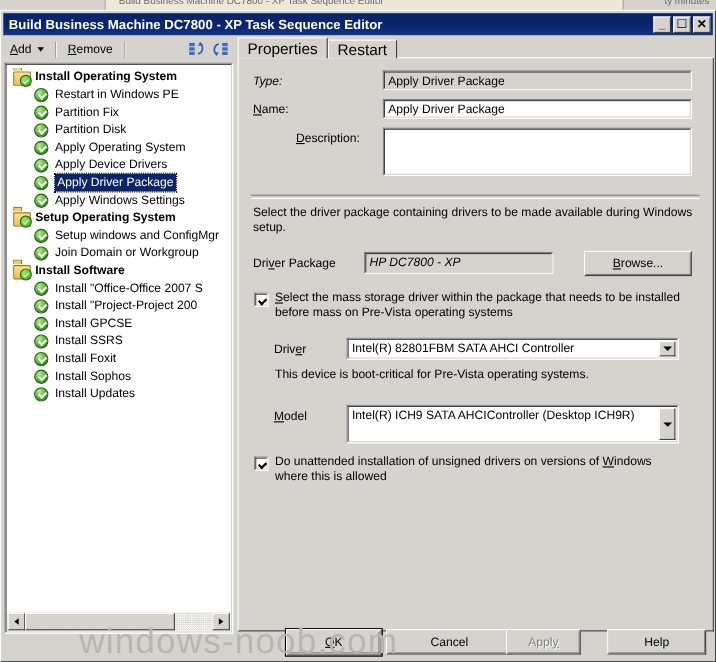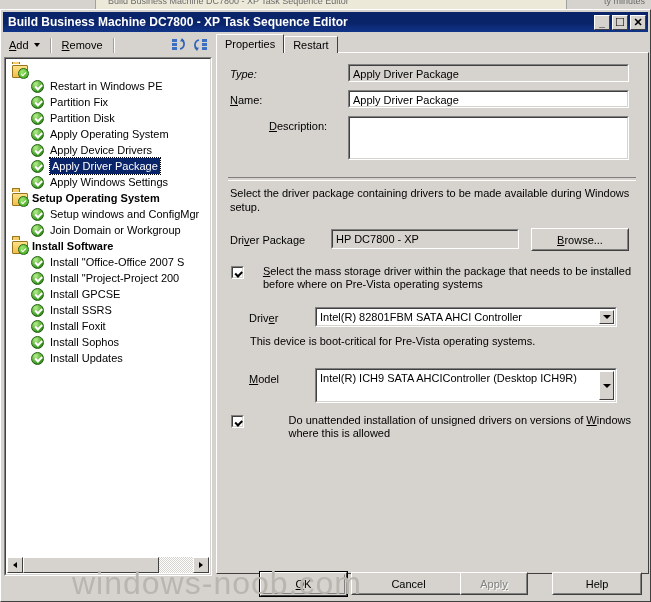--- a/index.html
+++ b/index.html
@@ -81,21 +81,21 @@
   .sbtn.left i{border-right:4px solid #000;}
   .sbtn.right i{border-left:4px solid #000;}
   #htrack{flex:1;height:16px;background:repeating-conic-gradient(#fff 0% 25%,#d6d3ce 0% 50%) 0 0/2px 2px;position:relative;}
   #hthumb{position:absolute;left:0;top:0;height:16px;width:80%;background:#d6d3ce;
           border:1px solid #fff;border-right-color:#404040;border-bottom-color:#404040;box-sizing:border-box;}
 
   
   #rightpane{position:absolute;left:215px;top:24px;width:433px;height:540px;}
   
   .tabstrip{position:absolute;left:0;top:0;height:19px;display:flex;align-items:flex-end;z-index:3;}
-  .tab{height:18px;padding:0 8px;display:flex;align-items:center;font-size:11px;background:#d6d3ce;
+  .tab{height:18px;padding:0 8px;display:flex;align-items:center;font-size:14px;background:#d6d3ce;
        border:1px solid #fff;border-right-color:#404040;border-bottom:none;box-sizing:border-box;cursor:default;}
   .tab.active{height:19px;font-weight:normal;margin-right:-1px;z-index:2;position:relative;}
   .tab.inactive{margin-left:1px;margin-bottom:0;height:17px;}
   #tabbody{position:absolute;left:0;top:18px;right:0;bottom:0;background:#d6d3ce;
            border:1px solid #fff;border-right-color:#404040;border-bottom-color:#404040;box-sizing:border-box;}
 
   .lbl-static{position:absolute;font-size:11px;white-space:nowrap;}
   .field{position:absolute;box-sizing:border-box;border:1px solid #808080;border-right-color:#fff;
          border-bottom-color:#fff;background:#fff;}
   .field .in{position:absolute;left:0;top:0;right:0;bottom:0;border:1px solid #404040;
@@ -109,21 +109,21 @@
   .combo{position:absolute;box-sizing:border-box;border:1px solid #808080;border-right-color:#fff;
          border-bottom-color:#fff;background:#fff;}
   .combo .cin{position:absolute;left:0;top:0;right:0;bottom:0;border:1px solid #404040;
          border-right-color:#d6d3ce;border-bottom-color:#d6d3ce;box-sizing:border-box;background:#fff;
          padding:2px 20px 2px 3px;font-size:11px;white-space:nowrap;overflow:hidden;}
   .combo .arrow{position:absolute;right:2px;top:2px;width:15px;bottom:2px;background:#d6d3ce;
          border:1px solid #fff;border-right-color:#404040;border-bottom-color:#404040;box-sizing:border-box;
          display:flex;align-items:center;justify-content:center;}
   .combo .arrow i{width:0;height:0;border-left:4px solid transparent;border-right:4px solid transparent;border-top:4px solid #000;}
 
-  .cbrow{position:absolute;display:flex;align-items:flex-start;justify-content:space-between;}
+  .cbrow{position:absolute;display:flex;align-items:flex-start;}
   .cbox{width:13px;height:13px;flex:none;background:#fff;border:1px solid #808080;border-right-color:#fff;
         border-bottom-color:#fff;box-sizing:border-box;position:relative;margin-top:1px;}
   .cbox .b2{position:absolute;left:0;top:0;right:0;bottom:0;border:1px solid #404040;
         border-right-color:#d6d3ce;border-bottom-color:#d6d3ce;box-sizing:border-box;background:#fff;}
   .cbox.checked .b2:after{content:"";position:absolute;left:2px;top:3px;width:5px;height:2.5px;
         border-left:2px solid #000;border-bottom:2px solid #000;transform:rotate(-45deg);}
   .cbtext{margin-left:6px;font-size:11px;line-height:13px;}
 
   
   .btn{position:absolute;height:23px;background:#d6d3ce;border:1px solid #fff;border-right-color:#404040;
@@ -198,20 +198,21 @@
   </div>
 
   <div id="treepanel">
     <div class="inner">
       <div id="treelist">
           <div class="trow group">
             <div class="ico">
               <div class="ico-folder"></div>
               <div class="badge"></div>
             </div>
+            <span class="lbl">Install Operating System</span>
           </div>
           <div class="trow child">
             <div class="ico">
               <div class="ico-check"></div>
             </div>
             <span class="lbl">Restart in Windows PE</span>
           </div>
           <div class="trow child">
             <div class="ico">
               <div class="ico-check"></div>
@@ -356,36 +357,36 @@
       <div class="lbl-static" style="left:13px;top:67px;padding-left:39px;"><u>D</u>escription:</div>
       <div class="field" style="left:131px;top:63px;width:281px;height:44px;">
         <div class="in"></div>
       </div>
 
       <div class="groupline" style="top:124px;"></div>
 
       <div class="lbl-static" style="left:13px;top:133px;width:404px;white-space:normal;line-height:14px;">Select the driver package containing drivers to be made available during Windows setup.</div>
 
       <div class="lbl-static" style="left:13px;top:181px;">Dri<u>v</u>er Package</div>
-      <div class="field readonly" style="left:114px;top:176px;width:188px;height:20px;">
+      <div class="field readonly" style="left:114px;top:176px;width:172px;height:20px;font-style:italic;">
         <div class="in">HP DC7800 - XP</div>
       </div>
       <div class="btn" style="left:314px;top:175px;width:98px;">
         <div class="inner2">
             <span><u>B</u>rowse...</span>
           </div>
       </div>
 
       <div class="cbrow" style="left:14px;top:212px;width:400px;">
         <div class="cbox checked">
             <div class="b2"></div>
           </div>
         <div class="cbtext">
           <div><u>S</u>elect the mass storage driver within the package that needs to be installed</div>
-          <div>before where on Pre-Vista operating systems</div>
+          <div>before mass on Pre-Vista operating systems</div>
         </div>
       </div>
 
       <div class="lbl-static" style="left:32px;top:259px;">Driv<u>e</u>r</div>
       <div class="combo" style="left:98px;top:254px;width:302px;height:20px;">
         <div class="cin">Intel(R) 82801FBM SATA AHCI Controller</div>
         <div class="arrow">
             <i></i>
           </div>
       </div>

